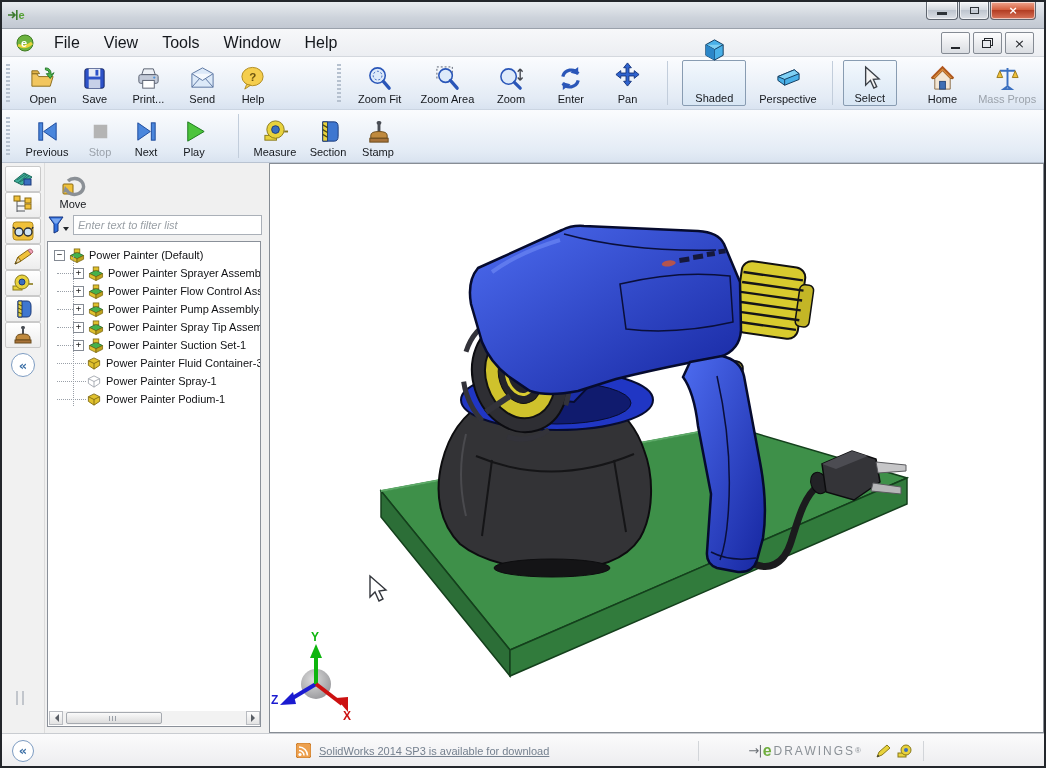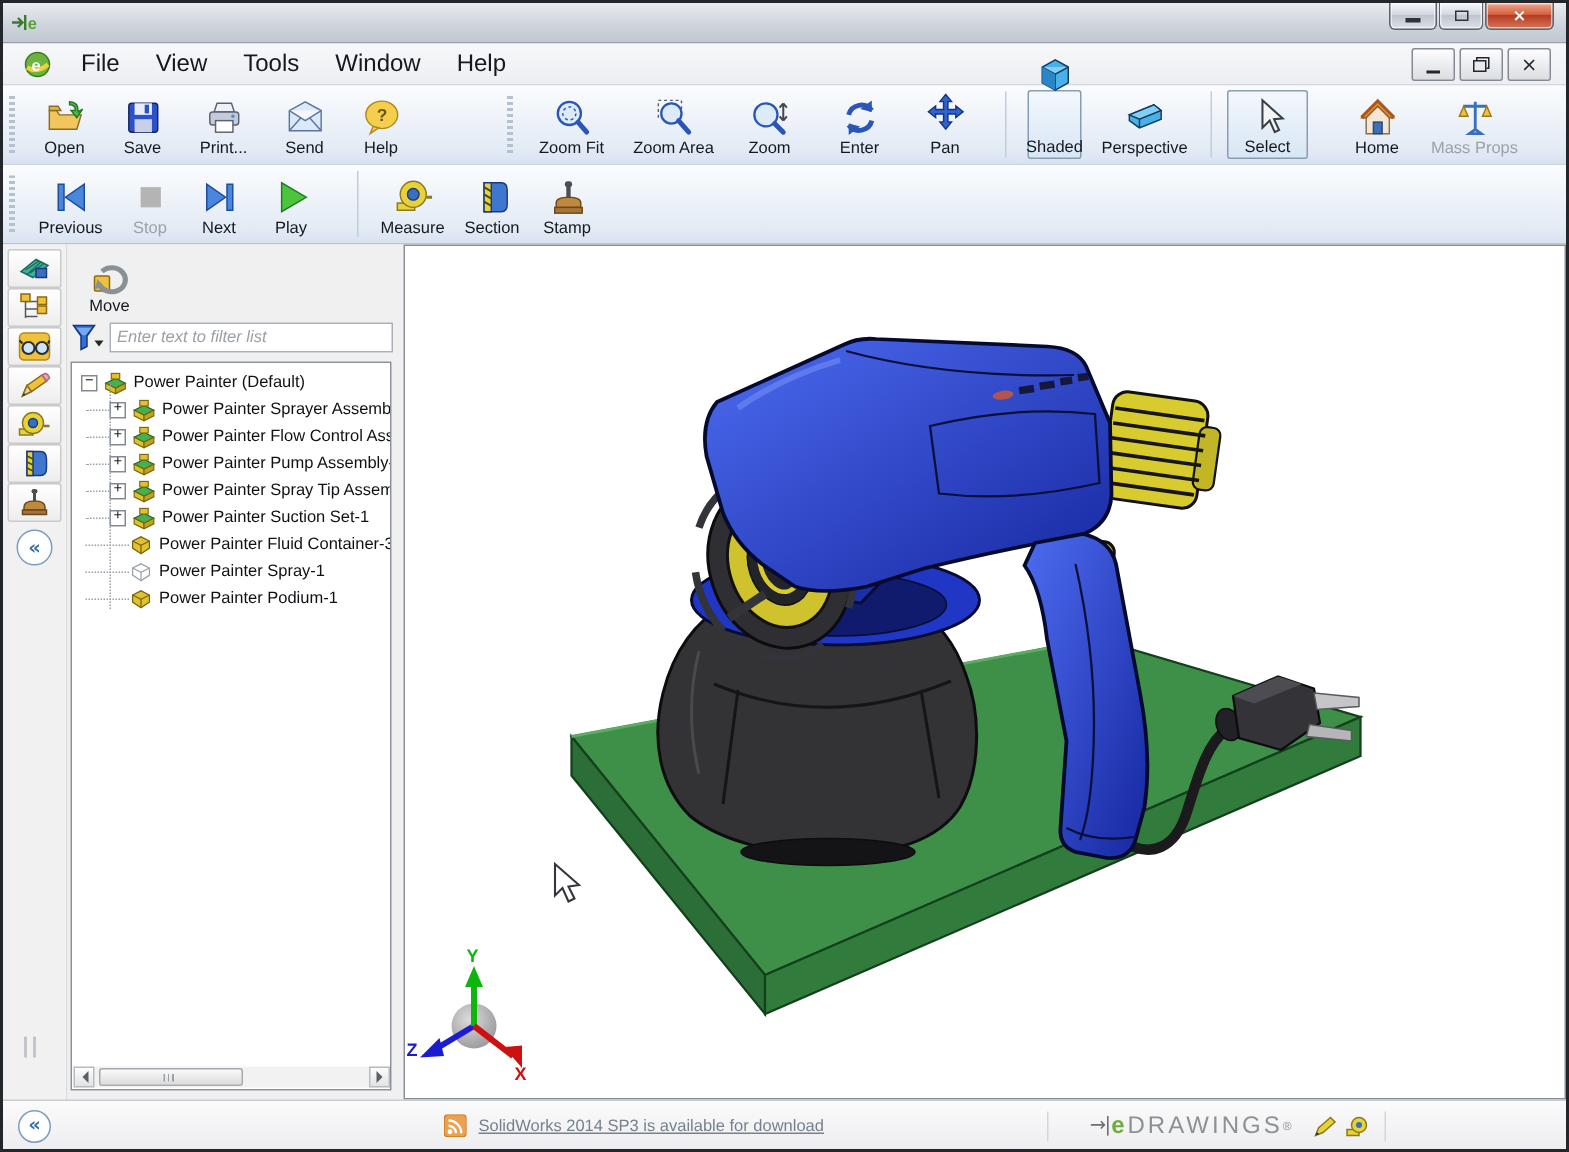--- a/index.html
+++ b/index.html
@@ -64,21 +64,21 @@
     background:repeating-linear-gradient(90deg,#9aa0a8 0 1px,transparent 1px 3px);}
   #viewport{position:absolute;left:267px;top:0;width:775px;height:570px;background:#fff;border:1px solid #878d95;box-sizing:border-box;}
   
   #statusbar{position:absolute;left:0;top:731px;width:1042px;height:33px;background:linear-gradient(#fbfbfc,#ededef);
     border-top:1px solid #c9ccd1;display:flex;align-items:center;font-size:11px;color:#5d6570;}
   #update-link{color:#75818f;text-decoration:underline;margin-left:8px;}
   .ssep{width:1px;height:20px;background:#d2d5d9;}
   #brand{display:flex;align-items:center;margin:0 10px;}
   #brand .arrow{color:#6a6f75;font-family:"DejaVu Sans",sans-serif;font-size:13px;letter-spacing:-1px;}
   #brand .e{color:#6fae3e;font-weight:bold;font-size:16px;margin:0 2px 0 1px;}
-  #brand .word{color:#8b9197;font-size:16px;letter-spacing:2px;}
+  #brand .word{color:#8b9197;font-size:12px;letter-spacing:2px;}
   #brand .reg{color:#8b9197;font-size:8px;vertical-align:super;}
 </style>
 </head>
 <body>
 
 <div id="win">
 
   <div id="titlebar">
     <svg width="18" height="14" viewBox="0 0 18 14" style="margin-left:5px;">
       <path d="M1 7 h6 M5 4 l3 3 -3 3" stroke="#3c7a2e" stroke-width="1.6" fill="none"></path>
@@ -203,21 +203,21 @@
         </svg>
       <span class="lbl">Enter</span>
     </div>
     <div class="tbtn" style="width:48px;justify-content:space-between;">
       <svg viewBox="0 0 28 28">
           <path d="M14 2 L18 7 L15.5 7 L15.5 12.5 L21 12.5 L21 10 L26 14 L21 18 L21 15.5 L15.5 15.5 L15.5 21 L18 21 L14 26 L10 21 L12.5 21 L12.5 15.5 L7 15.5 L7 18 L2 14 L7 10 L7 12.5 L12.5 12.5 L12.5 7 L10 7 Z" fill="#2f63cf" stroke="#16357e"></path>
         </svg>
       <span class="lbl">Pan</span>
     </div>
     <div class="sep" style="margin-left:12px;margin-right:14px;"></div>
-    <div class="tbtn pressed" style="width:36px;gap:28px;">
+    <div class="tbtn pressed" style="width:64px;gap:28px;">
       <svg viewBox="0 0 28 28">
           <path d="M5 9 L14 4 L23 9 L23 20 L14 25 L5 20 Z" fill="#49b0e8" stroke="#123a5e"></path>
           <path d="M5 9 L14 14 L23 9" fill="#7fd0f4" stroke="#123a5e"></path>
           <path d="M14 14 L14 25" stroke="#123a5e"></path>
           <path d="M5 9 L14 14 L14 25 L5 20 Z" fill="#2b86c8"></path>
         </svg>
       <span class="lbl">Shaded</span>
     </div>
     <div class="tbtn" style="width:68px;margin-left:4px;">
       <svg viewBox="0 0 28 28">

